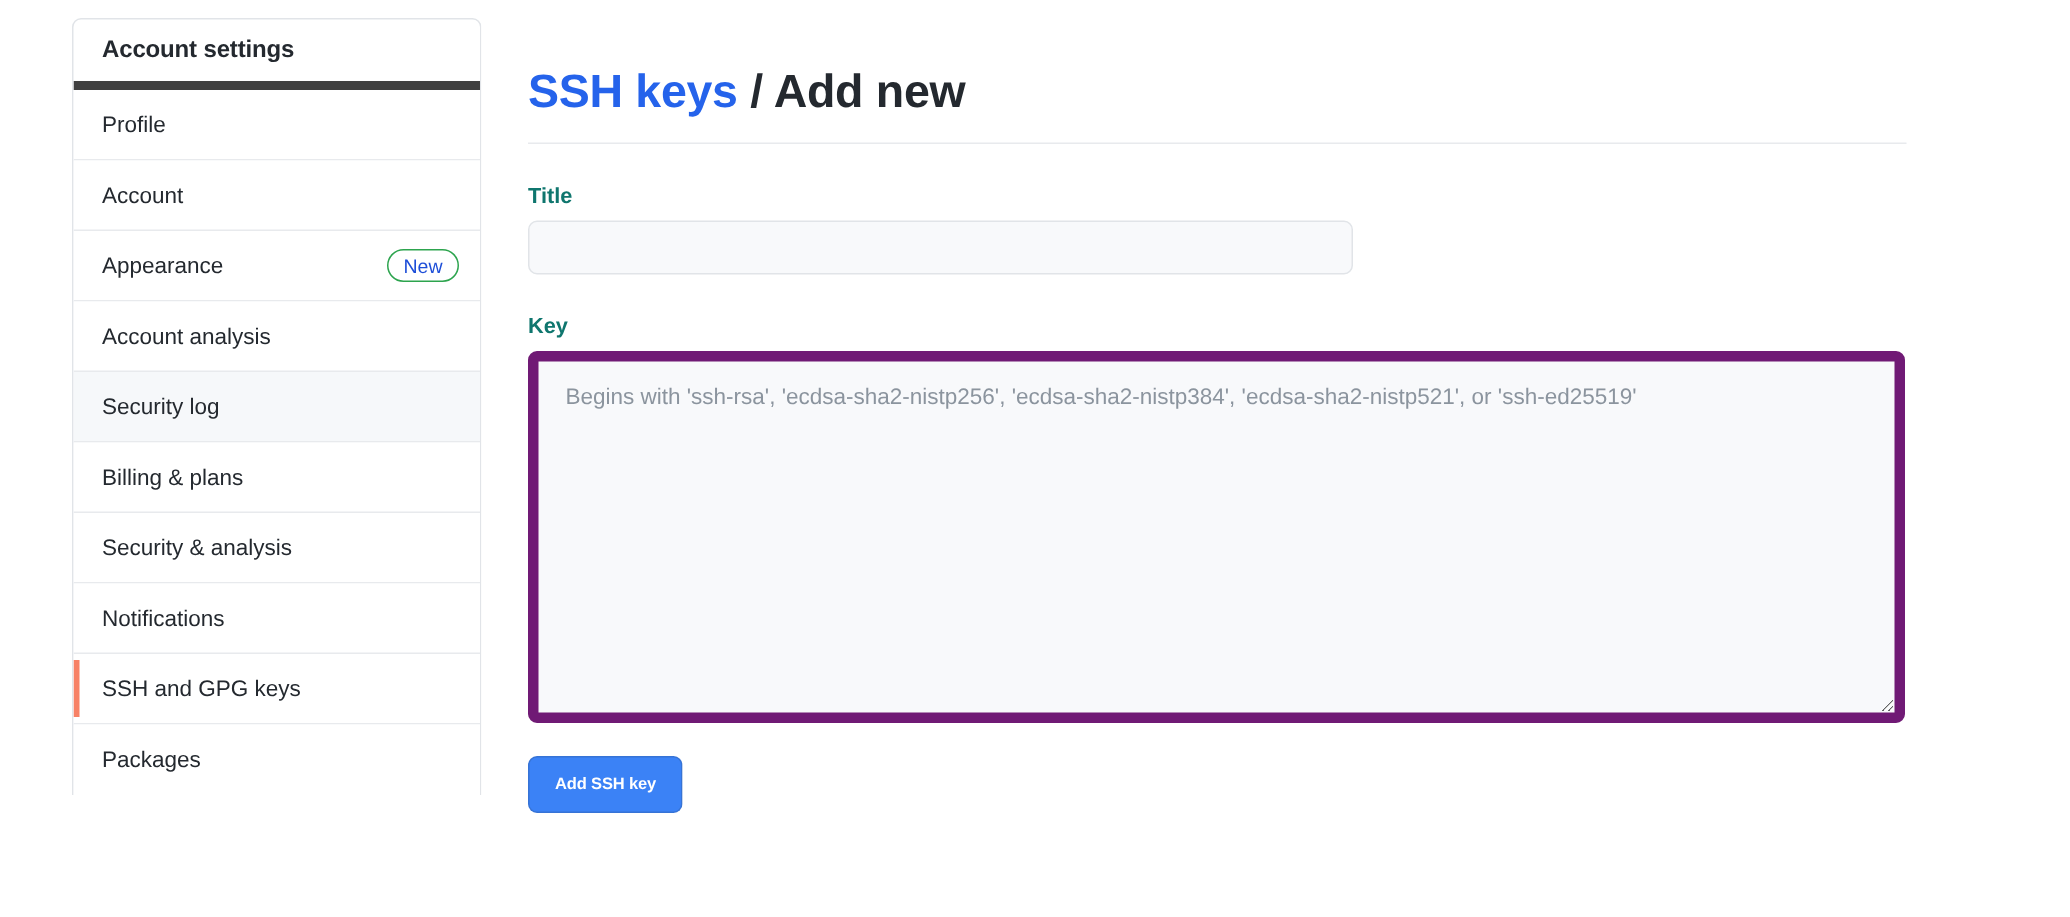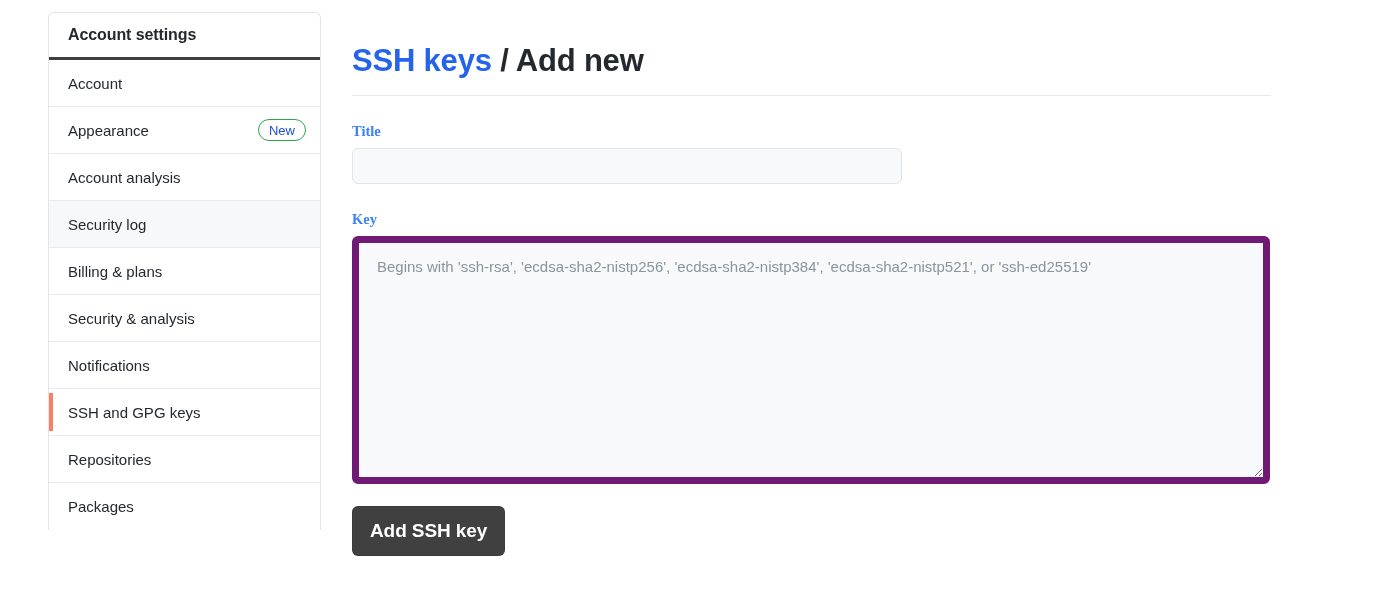--- a/index.html
+++ b/index.html
@@ -35,21 +35,21 @@
   }
 
   .sidebar-header {
     height: 47px;
     display: flex;
     align-items: center;
     padding-left: 19px;
     font-size: 16px;
     font-weight: bold;
     color: #24292f;
-    border-bottom: 3px solid #404040;
+    border-bottom: 6px solid #404040;
     letter-spacing: -0.1px;
   }
 
   .nav-item {
     position: relative;
     height: 47px;
     display: flex;
     align-items: center;
     justify-content: space-between;
     padding-left: 19px;
@@ -114,24 +114,23 @@
     color: #2563eb;
     text-decoration: none;
     cursor: pointer;
   }
   .page-heading .sep { color: #24292f; }
   .page-heading .current { color: #24292f; }
 
   .field-label {
     font-size: 14.5px;
     font-weight: bold;
-    color: #3b82f6;
+    color: #0f766e;
     margin-top: 27px;
     margin-bottom: 8px;
-    font-family: Liberation Serif, serif;
   }
 
   .title-input {
     display: block;
     width: 550px;
     height: 36px;
     padding: 5px 12px;
     font-size: 14px;
     font-family: "Liberation Sans", sans-serif;
     color: #24292f;
@@ -154,42 +153,45 @@
     border: 7px solid #701a75;
     border-radius: 6px;
     outline: none;
     resize: both;
     line-height: 1.5;
   }
   .key-textarea::placeholder { color: #8b949e; }
 
   .submit-btn {
     margin-top: 22px;
-    height: 50px;
+    height: 38px;
     padding: 0 17px;
-    font-size: 19px;
+    font-size: 11px;
     font-weight: bold;
     font-family: "Liberation Sans", sans-serif;
     color: #ffffff;
-    background: #404040;
+    background: #3b82f6;
     border: 1px solid rgba(27,31,36,0.15);
     border-radius: 6px;
     cursor: pointer;
     letter-spacing: -0.1px;
   }
 </style>
 </head>
 <body>
 
 <div class="page">
 
   <nav class="sidebar">
     <div class="sidebar-header">Account settings</div>
     <div id="nav-list">
         <div class="nav-item">
+          <span class="nav-label">Profile</span>
+        </div>
+        <div class="nav-item">
           <span class="nav-label">Account</span>
         </div>
         <div class="nav-item">
           <span class="nav-label">Appearance</span>
           <span class="badge-new">New</span>
         </div>
         <div class="nav-item">
           <span class="nav-label">Account analysis</span>
         </div>
         <div class="nav-item hovered">
@@ -199,23 +201,20 @@
           <span class="nav-label">Billing &amp; plans</span>
         </div>
         <div class="nav-item">
           <span class="nav-label">Security &amp; analysis</span>
         </div>
         <div class="nav-item">
           <span class="nav-label">Notifications</span>
         </div>
         <div class="nav-item active">
           <span class="nav-label">SSH and GPG keys</span>
-        </div>
-        <div class="nav-item">
-          <span class="nav-label">Repositories</span>
         </div>
         <div class="nav-item">
           <span class="nav-label">Packages</span>
         </div>
       </div>
   </nav>
 
   <main class="main">
 
     <h1 class="page-heading">

